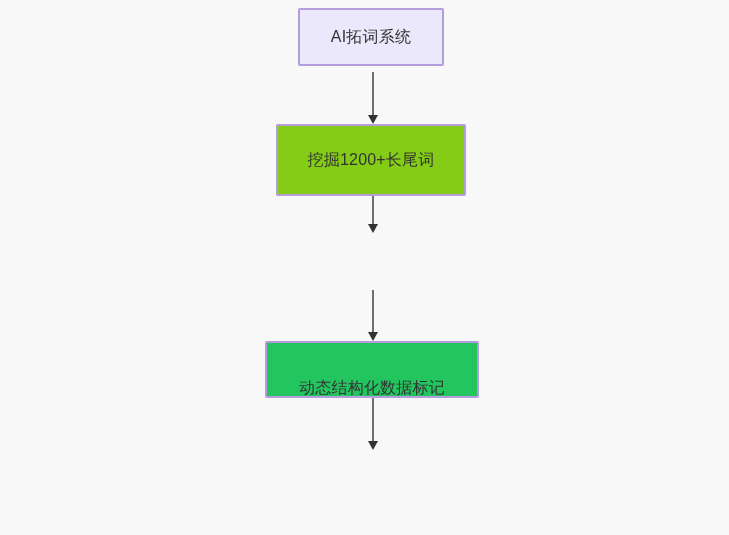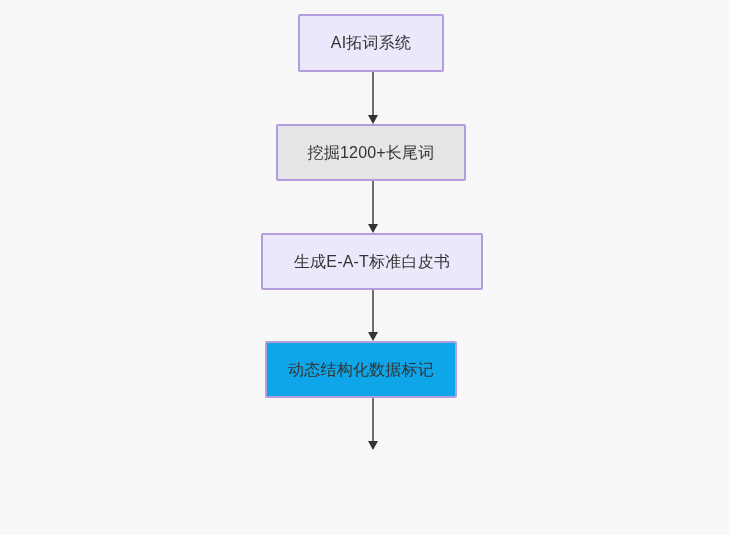--- a/index.html
+++ b/index.html
@@ -71,26 +71,23 @@
   </div>
   <div class="edge" id="edge-2" style="left: 372px; top: 290px; width: 2px; height: 51px;">
     <div class="edge-line" style="height: 43px; background: rgb(111, 111, 111);"></div>
     <div class="edge-head" style="top: 42px; border-top-color: rgb(51, 51, 51);"></div>
   </div>
   <div class="edge" id="edge-3" style="left: 372px; top: 398px; width: 2px; height: 52px;">
     <div class="edge-line" style="height: 44px; background: rgb(111, 111, 111);"></div>
     <div class="edge-head" style="top: 43px; border-top-color: rgb(51, 51, 51);"></div>
   </div>
 
-  <div class="node" id="node-0" style="left: 298px; top: 14px; width: 146px; height: 58px; background: rgb(235, 232, 251); border-color: rgb(179, 157, 220);">
+  <div class="node" id="node-0" style="left: 298px; top: 8px; width: 146px; height: 58px; background: rgb(235, 232, 251); border-color: rgb(179, 157, 220);">
     <span class="node-label" style="color: rgb(51, 51, 51);">AI拓词系统</span>
   </div>
-  <div class="node" id="node-1" style="left: 276px; top: 124px; width: 190px; height: 57px; background: #e5e5e5; border-color: rgb(179, 157, 220);">
+  <div class="node" id="node-1" style="left: 276px; top: 124px; width: 190px; height: 72px; background: #84cc16; border-color: rgb(179, 157, 220);">
     <span class="node-label" style="color: rgb(51, 51, 51);">挖掘1200+长尾词</span>
   </div>
-  <div class="node" id="node-2" style="left: 261px; top: 233px; width: 222px; height: 57px; background: rgb(235, 232, 251); border-color: rgb(179, 157, 220);">
-    <span class="node-label" style="color: rgb(51, 51, 51);">生成E-A-T标准白皮书</span>
-  </div>
-  <div class="node" id="node-3" style="left: 265px; top: 341px; width: 192px; height: 57px; background: #0ea5e9; border-color: rgb(179, 157, 220);">
+  <div class="node" id="node-3" style="left: 265px; top: 341px; width: 214px; height: 57px; background: #22c55e; border-color: rgb(179, 157, 220); align-items: flex-end;">
     <span class="node-label" style="color: rgb(51, 51, 51);">动态结构化数据标记</span>
   </div>
 
 </div>
 
 </body></html>

